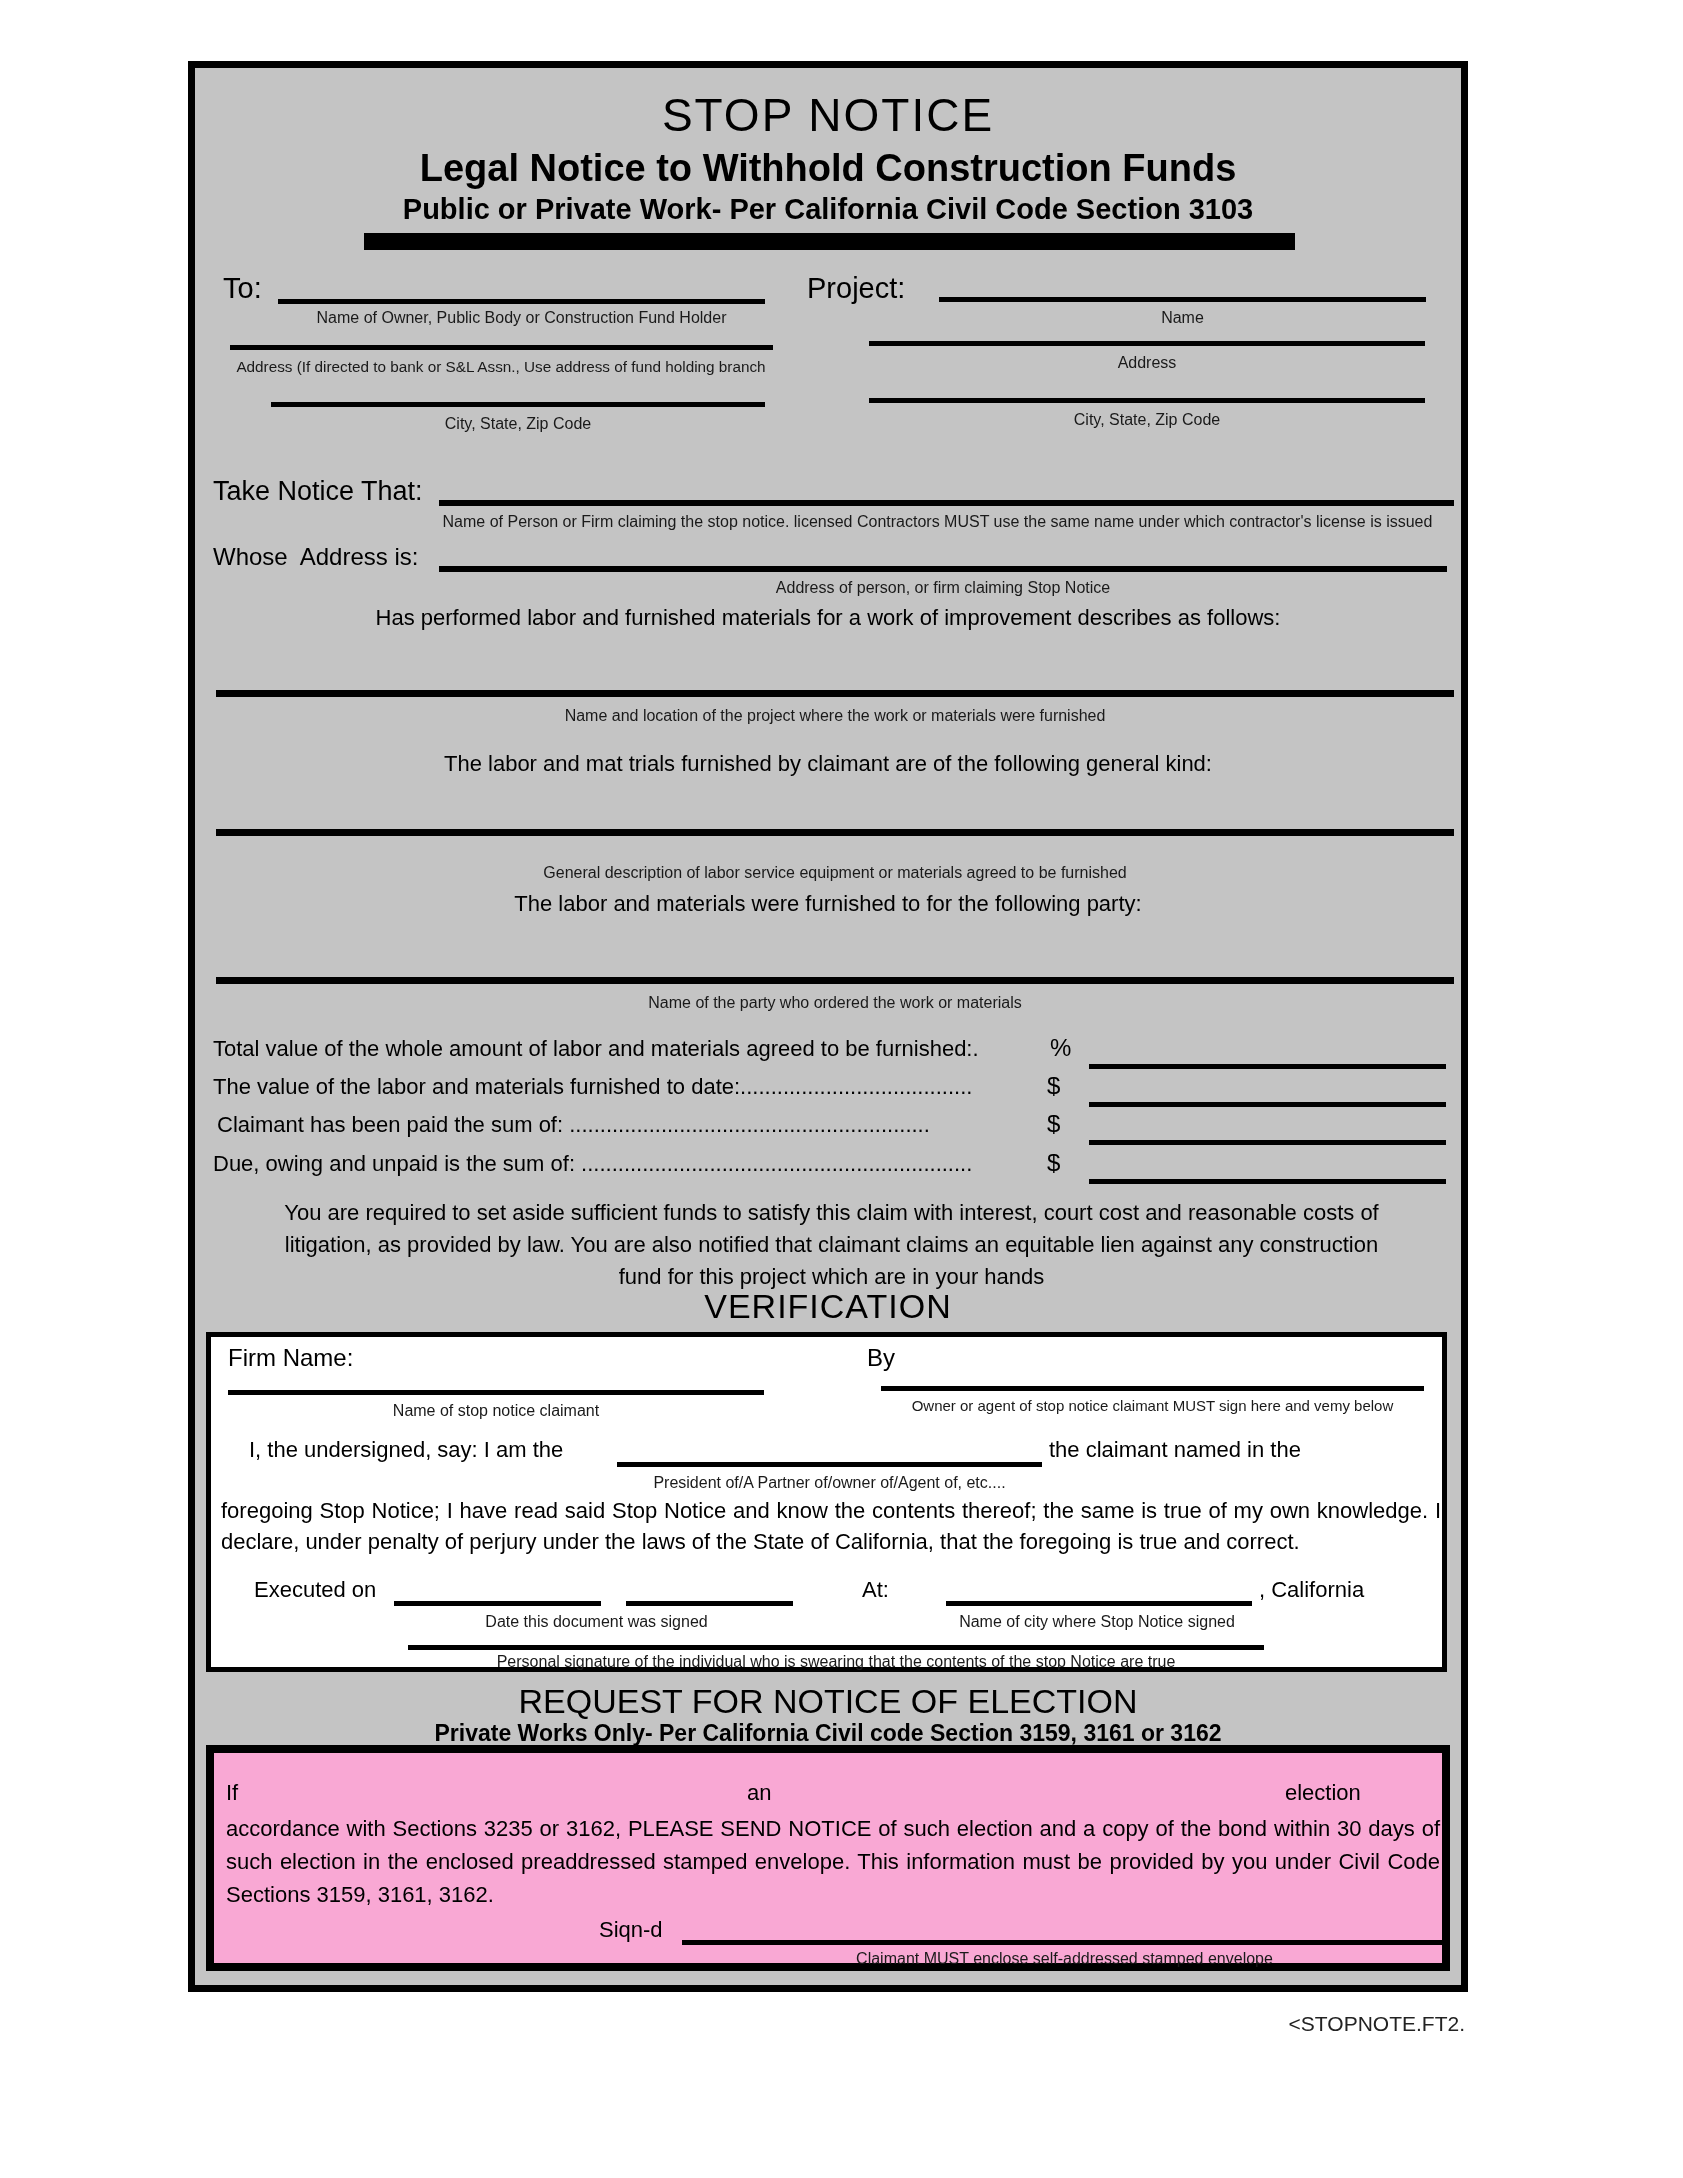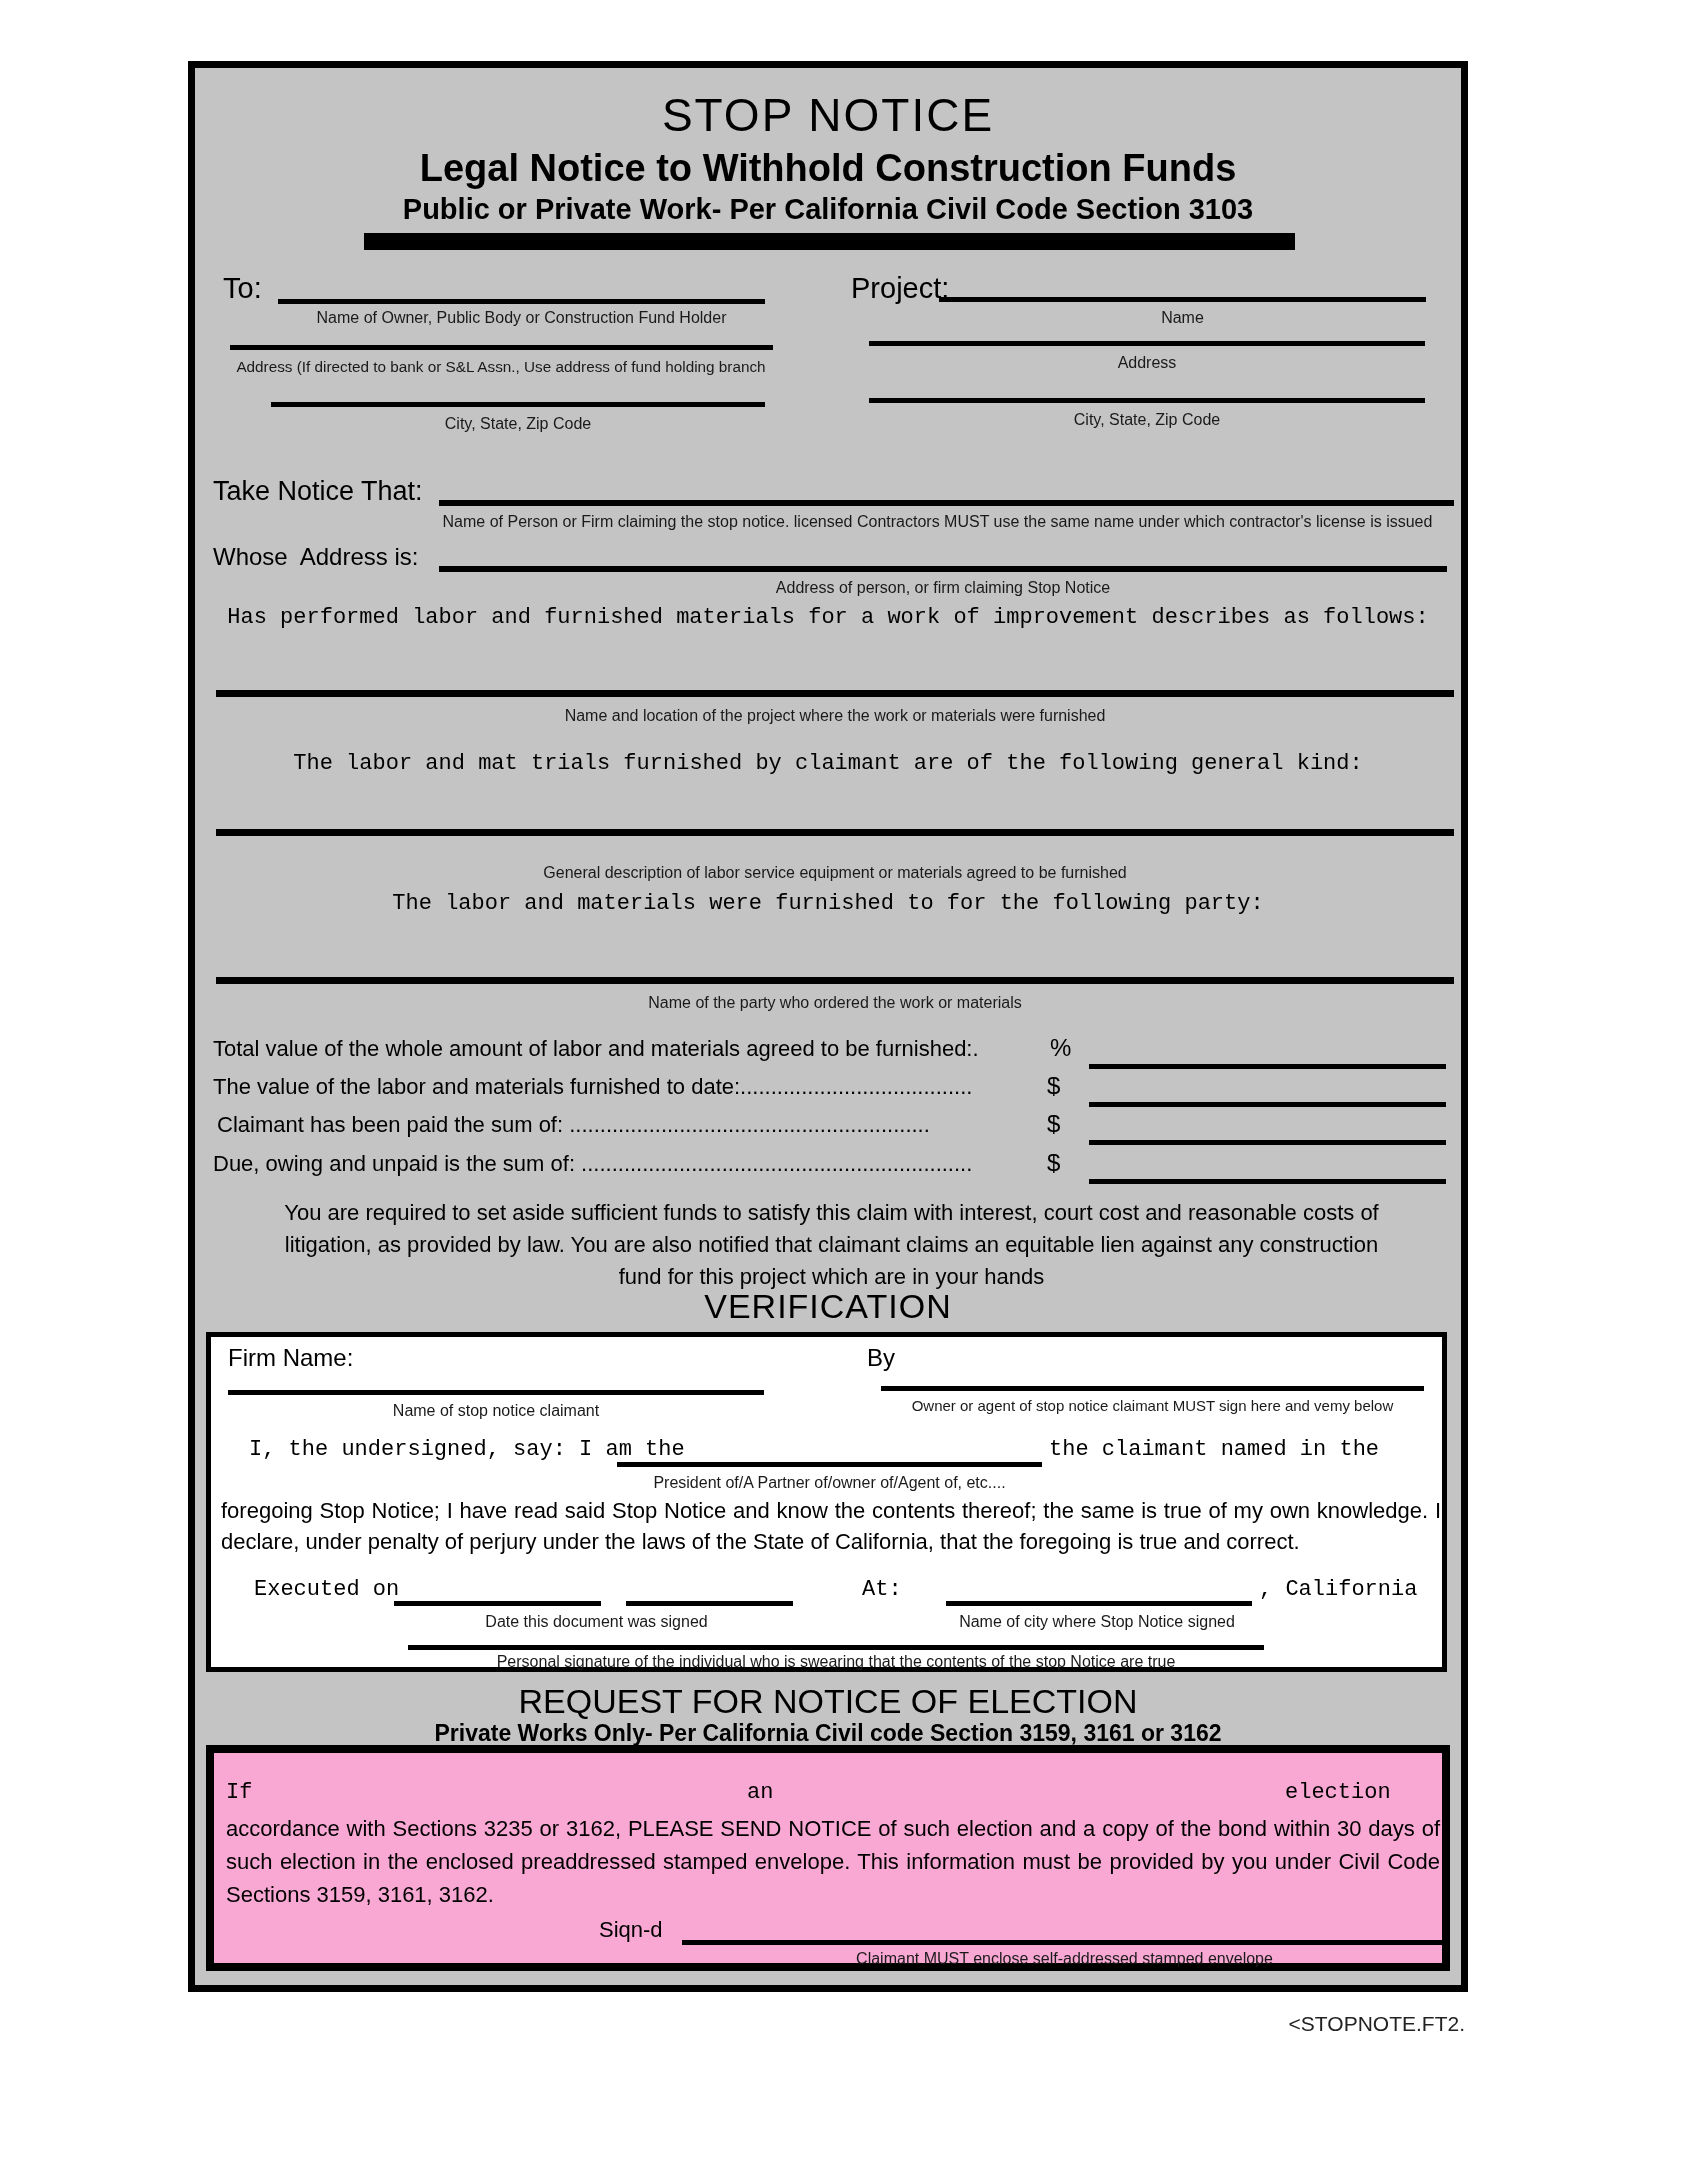--- a/index.html
+++ b/index.html
@@ -11,21 +11,21 @@
           border:7px solid #000; background:#c4c4c4; }
 
   .abs { position:absolute; white-space:nowrap;text-align:center; }
   .ctr { position:absolute; left:0; width:100%; text-align:center; }
 
   .line { position:absolute; border-top:5px solid #000; height:0; }
   .t6 { border-top-width:6px; }
   .t7 { border-top-width:7px; }
 
   .cap { position:absolute; font-size:16px; color:#1a1a1a; text-align:center; }
-  .lbl { font-size:22px;font-family:Liberation Mono, monospace; }
+  .lbl { font-size:22px; }
 
   .title    { top:20px;  font-size:46px; letter-spacing:2px; }
   .subtitle { top:79px;  font-size:38px; font-weight:bold; }
   .subsub   { top:125px; font-size:29px; font-weight:bold; }
   .hdrbar   { position:absolute; left:169px; top:165px; width:931px; height:17px; background:#000; }
 
   .biglbl { font-size:29px; }
 
   .money-lbl { position:absolute; font-size:22px; white-space:nowrap; }
   .money-sym { position:absolute; font-size:24px; }
@@ -53,21 +53,21 @@
 
   <div class="ctr title">STOP NOTICE</div>
   <div class="ctr subtitle">Legal Notice to Withhold Construction Funds</div>
   <div class="ctr subsub">Public or Private Work- Per California Civil Code Section 3103</div>
   <div class="hdrbar"></div>
 
   <span class="abs biglbl" style="left:28px; top:204px;">To:</span>
   <div class="line" style="left:83px; top:231px; width:487px;"></div>
   <div class="cap" style="left:83px; top:241px; width:487px;">Name of Owner, Public Body or Construction Fund Holder</div>
 
-  <span class="abs biglbl" style="left:612px; top:204px;margin-left:44px;">Project:</span>
+  <span class="abs biglbl" style="left:612px; top:204px;">Project:</span>
   <div class="line" style="left:744px; top:229px; width:487px;"></div>
   <div class="cap" style="left:744px; top:241px; width:487px;">Name</div>
 
   <div class="line" style="left:35px; top:277px; width:543px;"></div>
   <div class="cap" style="left:12px; top:290px; width:588px; font-size:15.3px;">Address (If directed to bank or S&amp;L Assn., Use address of fund holding branch</div>
 
   <div class="line" style="left:674px; top:273px; width:556px;"></div>
   <div class="cap" style="left:674px; top:286px; width:556px;">Address</div>
 
   <div class="line" style="left:76px; top:334px; width:494px;"></div>

